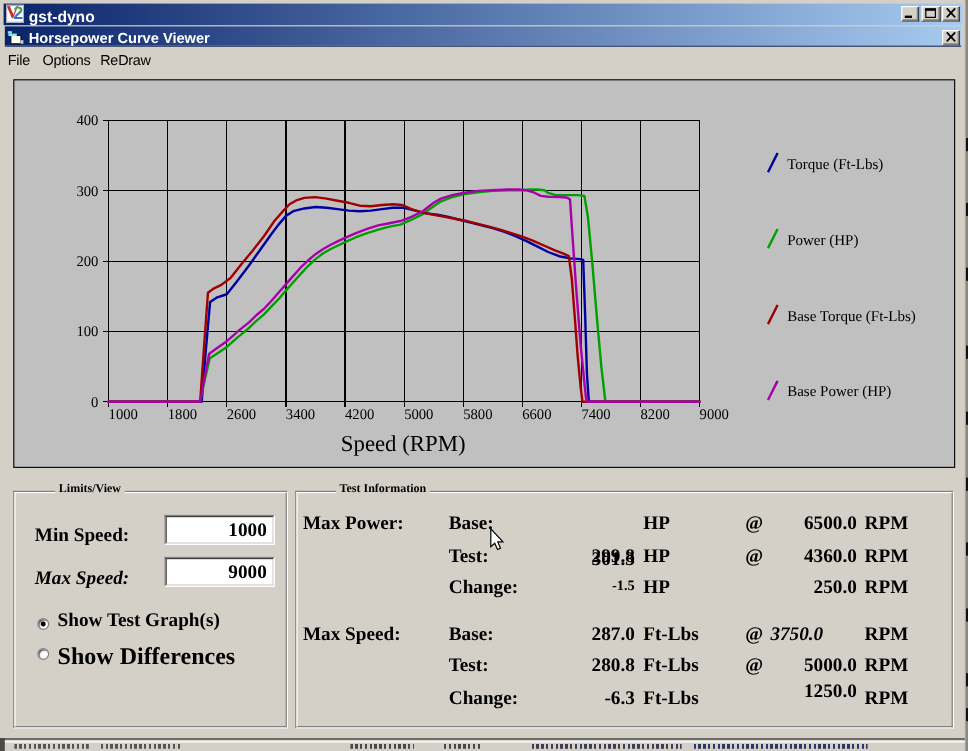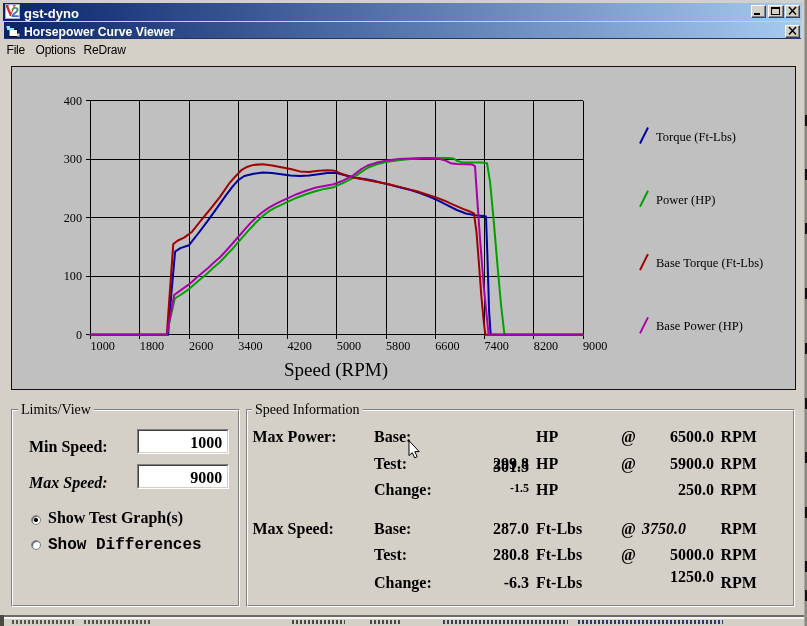--- a/index.html
+++ b/index.html
@@ -19,21 +19,21 @@
 
 #menu { left:4px; top:40px; width:797px; height:18px; font-size:12px; letter-spacing:-0.2px; color:#000; }
 
 #chartbox { left:11px; top:66px; width:785px; height:324px; background:#c0c0c0;
   border:1px solid #111; }
 
 .grp { position:absolute; }
 .grp .b1 { position:absolute; inset:0; border:1px solid; border-color:#808080 #fff #fff #808080; }
 .grp .b2 { position:absolute; inset:1px; border:1px solid; border-color:#fff #808080 #808080 #fff; }
 .glabel { position:absolute; background:#d4d0c8; padding:0 3px;
-  font-family:"Liberation Serif",serif; font-weight:normal; font-size:14px; }
+  font-family:"Liberation Serif",serif; font-weight:bold; font-size:10px;margin-left:28px; }
 .ser { font-family:"Liberation Serif",serif; font-weight:bold; color:#000; }
 .inp { position:absolute; width:91.5px; height:25.5px; background:#fff;
   border:1px solid; border-color:#808080 #fff #fff #808080; }
 .inp .in2 { position:absolute; inset:0; border:1px solid; border-color:#404040 #d4d0c8 #d4d0c8 #404040; }
 .inp .val { position:absolute; right:5.5px; top:4px; font-family:"Liberation Serif",serif;
   font-weight:bold; font-size:16px; }
 .radio { position:absolute; width:10px; height:10px; border-radius:50%;
   background:#fff; border:1px solid #808080;
   box-shadow:inset 1px 1px 1px #555; }
 .rdot { position:absolute; left:2.5px; top:2.5px; width:3.5px; height:3.5px; border-radius:50%; background:#000; }
@@ -155,39 +155,39 @@
   </div>
 <div class="inp" style="left:137.3px;top:463.9px;">
     <div class="in2"></div>
     <div class="val">9000</div>
   </div>
 <div class="radio" style="left:30.5px;top:514.5px;">
     <div class="rdot"></div>
   </div>
 <div class="abs ser" style="left:48px;top:509px;font-size:16px;">Show Test Graph(s)</div>
 <div class="radio" style="left:30.5px;top:539.5px;"></div>
-<div class="abs ser" style="left:48px;top:536px;font-size:16px;font-family:Liberation Mono, monospace;">Show Differences</div>
+<div class="abs ser" style="left:48px;top:536px;font-size:20px;">Show Differences</div>
 
 <div class="grp" style="left:245.5px;top:409px;width:549.5px;height:197.5px;">
   <div class="b1"></div>
     <div class="b2"></div>
 </div>
-<div class="glabel" style="left:252px;top:402px;">Speed Information</div>
+<div class="glabel" style="left:252px;top:402px;">Test Information</div>
 <div class="abs ser" style="left:252.5px;top:428px;font-size:16px;">Max Power:</div>
 <div class="abs ser" style="left:374px;top:428px;font-size:16px;">Base:</div>
 <div class="abs ser" style="left:429px;top:412px;width:100px;text-align:right;font-size:16px;margin-top:46px;">301.3</div>
 <div class="abs ser" style="left:536px;top:428px;font-size:16px;">HP</div>
 <div class="abs ser" style="left:621px;top:428px;font-size:16px;">@</div>
 <div class="abs ser" style="left:614px;top:428px;width:100px;text-align:right;font-size:16px;">6500.0</div>
 <div class="abs ser" style="left:720.5px;top:428px;font-size:16px;">RPM</div>
 <div class="abs ser" style="left:374px;top:454.5px;font-size:16px;">Test:</div>
 <div class="abs ser" style="left:429px;top:454.5px;width:100px;text-align:right;font-size:16px;">299.8</div>
 <div class="abs ser" style="left:536px;top:454.5px;font-size:16px;">HP</div>
 <div class="abs ser" style="left:621px;top:454.5px;font-size:16px;">@</div>
-<div class="abs ser" style="left:614px;top:454.5px;width:100px;text-align:right;font-size:16px;">5900.0</div>
+<div class="abs ser" style="left:614px;top:454.5px;width:100px;text-align:right;font-size:16px;">4360.0</div>
 <div class="abs ser" style="left:720.5px;top:454.5px;font-size:16px;">RPM</div>
 <div class="abs ser" style="left:374px;top:481px;font-size:16px;">Change:</div>
 <div class="abs ser" style="left:429px;top:481px;width:100px;text-align:right;font-size:12px;">-1.5</div>
 <div class="abs ser" style="left:536px;top:481px;font-size:16px;">HP</div>
 <div class="abs ser" style="left:614px;top:481px;width:100px;text-align:right;font-size:16px;">250.0</div>
 <div class="abs ser" style="left:720.5px;top:481px;font-size:16px;">RPM</div>
 <div class="abs ser" style="left:252.5px;top:519.5px;font-size:16px;">Max Speed:</div>
 <div class="abs ser" style="left:374px;top:519.5px;font-size:16px;">Base:</div>
 <div class="abs ser" style="left:429px;top:519.5px;width:100px;text-align:right;font-size:16px;">287.0</div>
 <div class="abs ser" style="left:536px;top:519.5px;font-size:16px;">Ft-Lbs</div>

